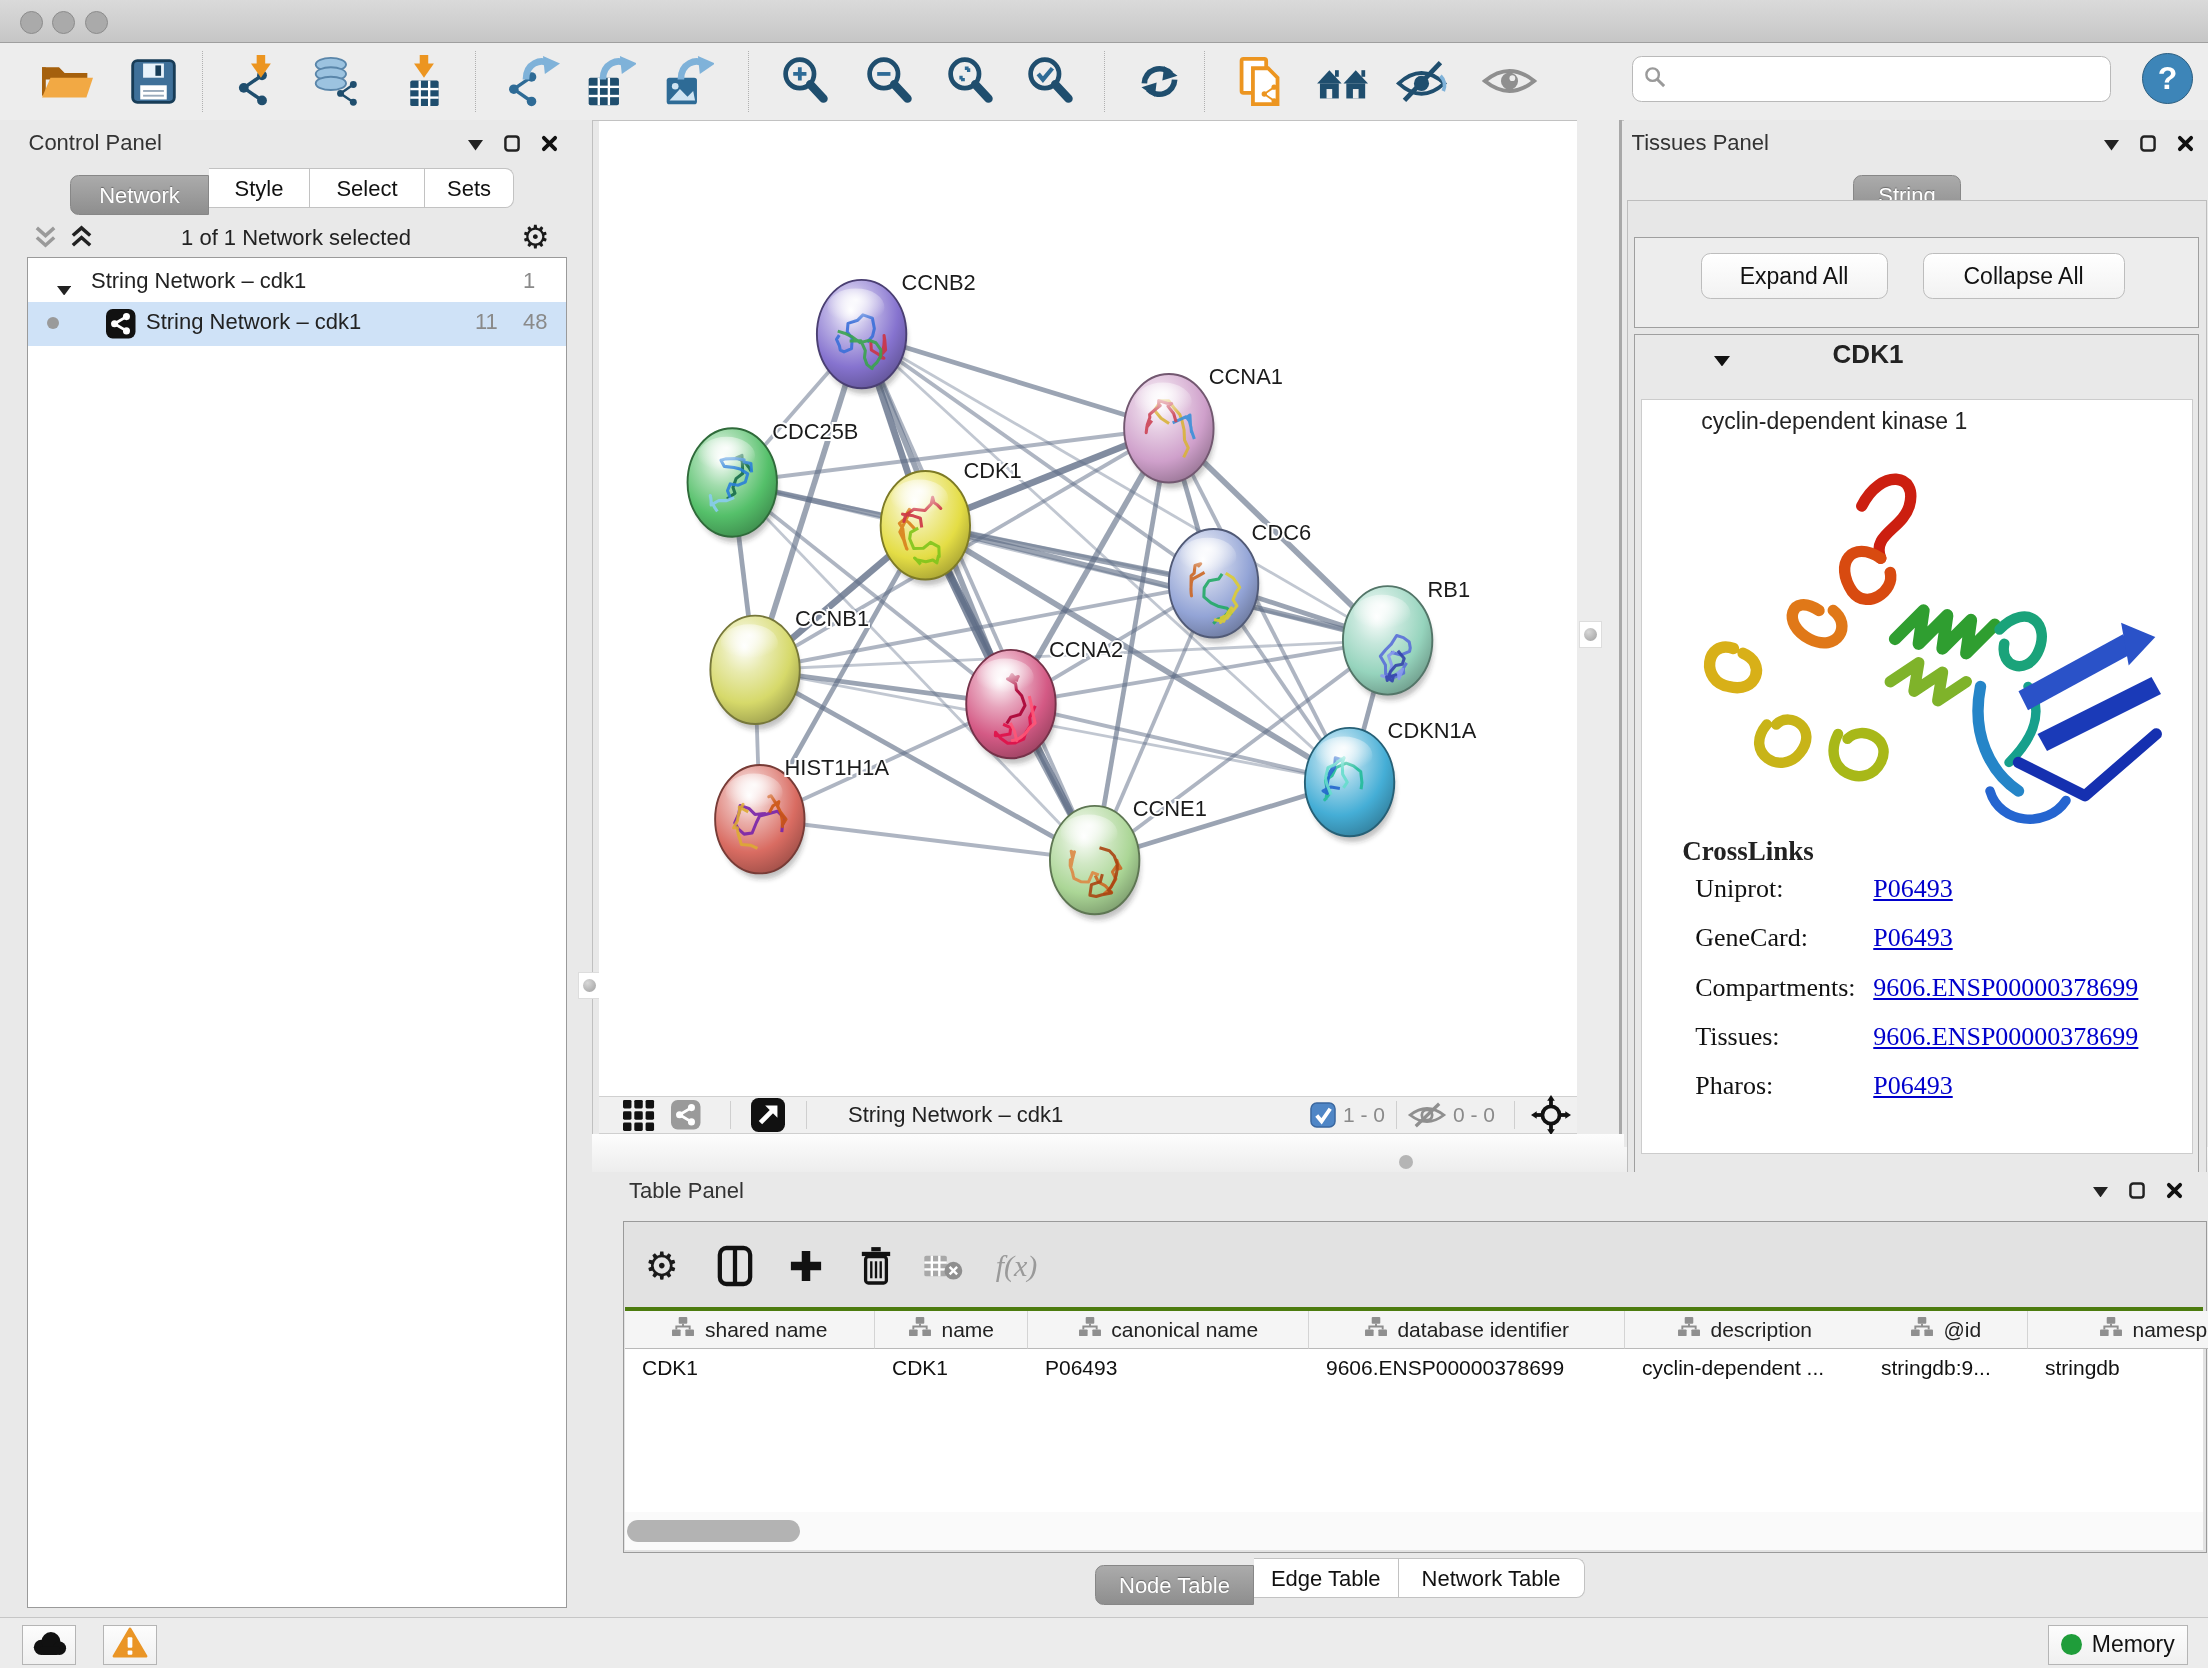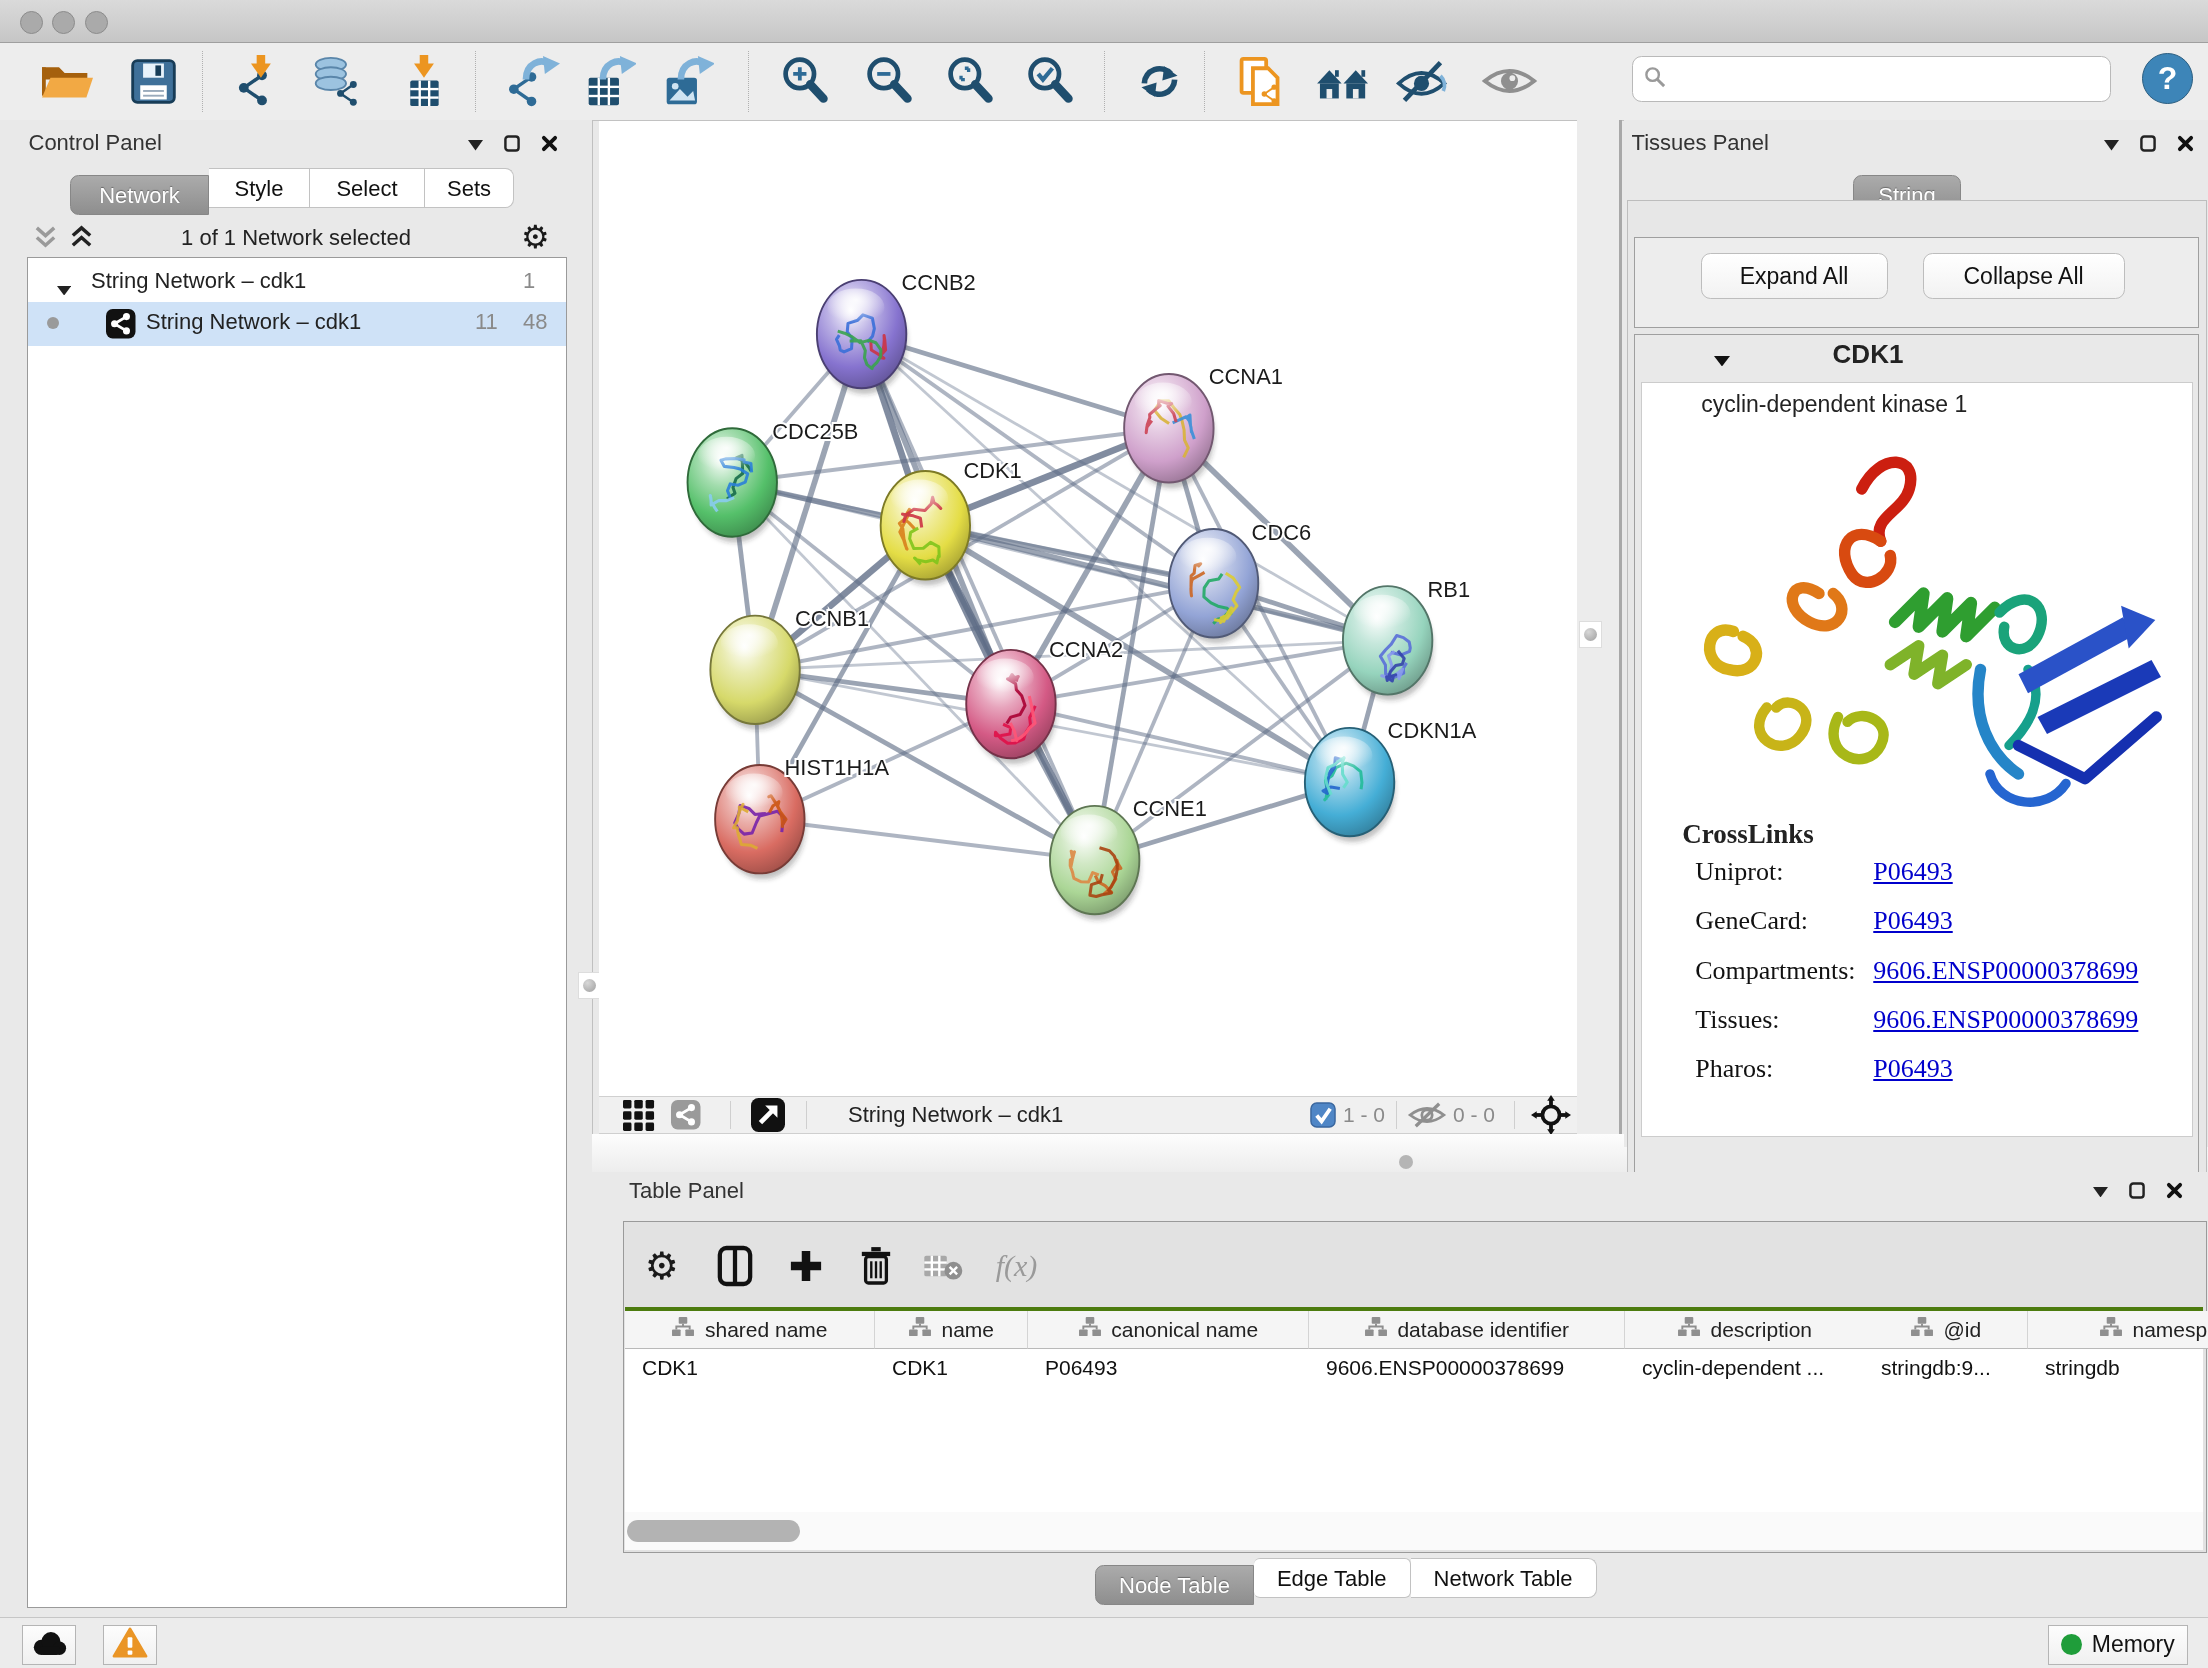--- a/index.html
+++ b/index.html
@@ -68,21 +68,21 @@
   #results-panel{left:1624px;top:120px;width:585px;height:1027px;background:#e9e9e9;}
   #rp-outer{position:absolute;left:2.9px;top:80px;width:578px;height:987px;
     background:#e7e7e7;border:1px solid #bdbdbd;}
   #rp-expandbox{position:absolute;left:5.7px;top:36px;width:563px;height:89px;
     background:#ededed;border:1px solid #9f9f9f;}
   .rp-btn{position:absolute;top:15px;height:44px;background:linear-gradient(#ffffff,#f2f2f2);
     border:1px solid #bdbdbd;border-radius:9.5px;font-size:23px;color:#111;
     display:flex;align-items:center;justify-content:center;}
   #rp-section{position:absolute;left:5.7px;top:133px;width:563px;height:843px;
     background:#e9e9e9;border:1px solid #9f9f9f;}
-  #rp-content{position:absolute;left:6.7px;top:47px;width:550px;height:753px;
+  #rp-content{position:absolute;left:6.7px;top:64px;width:550px;height:753px;
     background:#fff;border:1px solid #cccccc;}
   .xl-row{position:absolute;left:0;width:100%;height:38px;font-family:"Liberation Serif",serif;}
   .xl-label{position:absolute;left:53px;font-size:26px;color:#111;}
   .xl-link{position:absolute;left:231px;font-size:26px;color:#0000cc;text-decoration:underline;}
   
   #table-panel{left:592px;top:1172px;width:1617px;height:445px;background:#e9e9e9;}
   #tp-box{position:absolute;left:31px;top:49px;width:1582px;height:330px;
     background:#e2e2e2;border:1px solid #9a9a9a;}
   .tp-tool{position:absolute;top:17px;display:flex;align-items:center;justify-content:center;
     width:53px;height:53px;}
@@ -916,21 +916,21 @@
             <span>namespace</span>
           </div>
           <div class="td-cell" style="left: 1403px; width: 285px;">stringdb</div>
         </div>
       <div id="tp-scroll">
         <div id="tp-thumb"></div>
       </div>
     </div>
     <div id="tp-tabs">
         <div class="seg active" style="padding: 0px 23px;">Node Table</div>
-        <div class="seg" style="padding: 0px 23px; border-radius: 6px;">Edge Table</div>
+        <div class="seg" style="padding: 0px 17px;">Edge Table</div>
         <div class="seg" style="padding: 0px 23px;">Network Table</div>
       </div>
   </div>
 
   <div class="abs" id="bottombar">
     <div class="bb-btn" style="left:22px;width:54px">
       <span id="bb-cloud"><svg width="38" height="27" viewBox="0 0 40 28">
             <g fill="#111">
               <circle cx="12" cy="18" r="8"></circle>
               <circle cx="22" cy="12" r="10"></circle>

